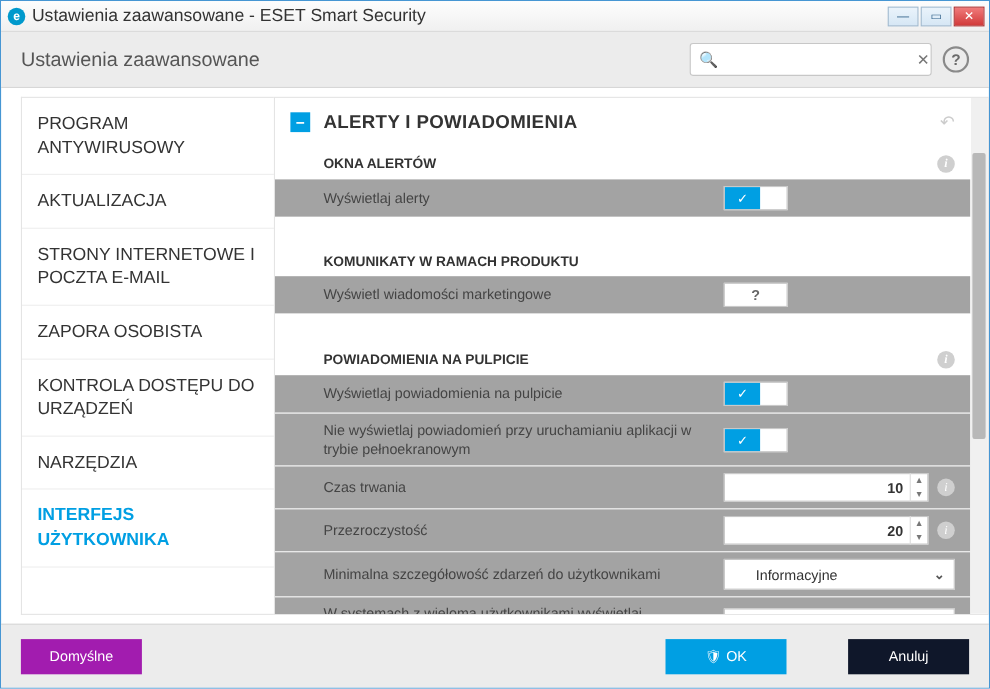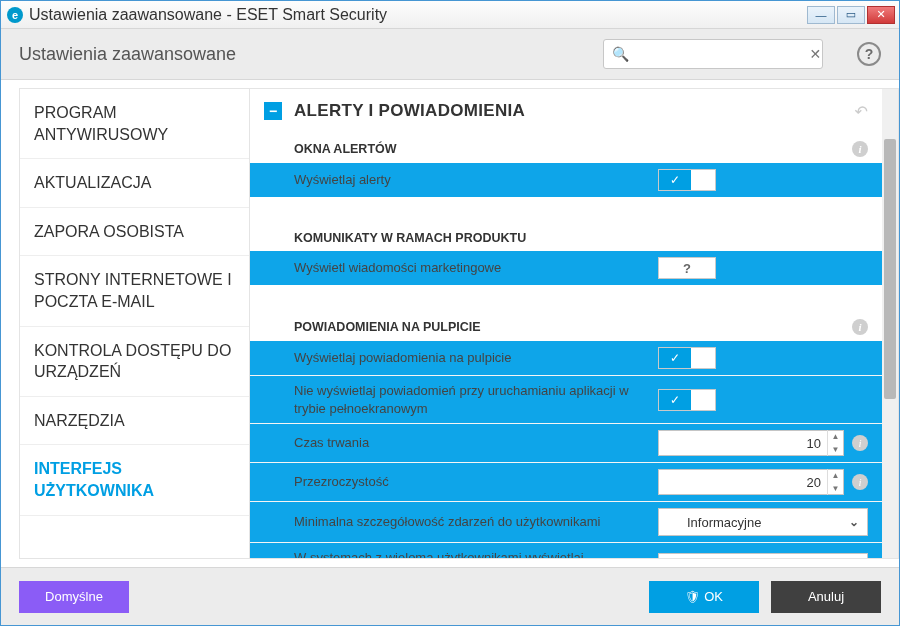--- a/index.html
+++ b/index.html
@@ -48,21 +48,20 @@
     font-size: 11px; color: #2a5b85;
     cursor: default;
   }
   .winbtn.close { background: linear-gradient(#f07b7b,#d13a3a); border-color:#b13030; color:#fff; }
   .header {
     background: #ececec;
     border-bottom: 1px solid #d7d7d7;
     padding: 10px 18px;
     display: flex;
     align-items: center;
-    gap: 24px;
   }
   .header h1 {
     margin: 0; font-weight: 400; font-size: 18px; color: #555;
   }
   .header .spacer { flex: 1; }
   .searchbox {
     width: 220px; height: 30px;
     background: #fff; border: 1px solid #c7c7c7;
     border-radius: 3px;
     display: flex; align-items: center; padding: 0 8px;
@@ -151,21 +150,21 @@
     width: 16px; height:16px; border-radius:50%;
     background:#cfcfcf; color:#fff;
     display:flex; align-items:center; justify-content:center;
     font-size:11px; font-family: Georgia, serif; font-style: italic;
   }
   .row {
     display:flex; align-items:center;
     padding: 6px 14px 6px 44px;
     min-height: 34px;
     border-top: 1px solid #f5f5f5;
-    background:#0ea5e9;
+    background:#a3a3a3;
   }
   .row.noborder { border-top:none; }
   .row .label { flex: 1; padding-right: 12px; color:#444; font-size: 13px; line-height:1.35; }
   .row .control { width: 210px; display:flex; align-items:center; gap:8px; }
   .toggle {
     width: 58px; height: 22px;
     border: 1px solid #c9c9c9;
     display:flex; cursor:pointer;
     background:#fff;
   }
@@ -177,20 +176,21 @@
   .toggle .off { flex:1; }
   .toggle.unknown .q {
     flex:1; display:flex; align-items:center; justify-content:center;
     color:#666; font-weight:bold;
   }
   .numbox {
     flex:1; height:26px;
     border:1px solid #c5c5c5;
     display:flex; align-items:center;
     background:#fff;
+    font-weight:bold;
   }
   .numbox .val { flex:1; text-align:right; padding: 0 6px; font-size:13px; color:#333; }
   .numbox .spin {
     width:16px; display:flex; flex-direction:column;
     border-left:1px solid #ddd;
   }
   .numbox .spin div { height:13px; font-size:8px; display:flex;align-items:center;justify-content:center; color:#777; cursor:pointer;}
   .selectbox {
     flex:1; height:28px;
     border:1px solid #c5c5c5;
@@ -213,24 +213,24 @@
     display:flex; align-items:center;
     padding: 0 18px;
   }
   .footer .spacer { flex:1; }
   .btn {
     min-width: 110px; height:32px;
     display:flex; align-items:center; justify-content:center;
     font-size:13px; cursor:pointer;
     border:none;
   }
-  .btn.default { background:#8b5cf6; color:#fff; }
+  .btn.default { background:#a21caf; color:#fff; }
   .btn.ok { background:#009fe3; color:#fff; margin-right:12px; }
   .btn.ok .shield { margin-right:4px; font-size:12px;}
-  .btn.cancel { background:#404040; color:#fff; }
+  .btn.cancel { background:#0f172a; color:#fff;margin-left:44px; }
 </style>
 </head>
 <body>
 
 <div class="window">
 
   <div class="titlebar">
     <div class="eset-logo">e</div>
     <div class="title">Ustawienia zaawansowane - ESET Smart Security</div>
     <div class="spacer"></div>
@@ -247,22 +247,22 @@
       <input type="text" placeholder="" style="">
       <span class="si">✕</span>
     </div>
     <div class="helpbtn">?</div>
   </div>
 
   <div class="body">
     <div class="sidebar">
       <div class="item"><span>PROGRAM ANTYWIRUSOWY</span></div>
       <div class="item"><span>AKTUALIZACJA</span></div>
+      <div class="item"><span>STRONY INTERNETOWE I POCZTA E-MAIL</span></div>
       <div class="item"><span>ZAPORA OSOBISTA</span></div>
-      <div class="item"><span>STRONY INTERNETOWE I POCZTA E-MAIL</span></div>
       <div class="item"><span>KONTROLA DOSTĘPU DO URZĄDZEŃ</span></div>
       <div class="item"><span>NARZĘDZIA</span></div>
       <div class="item active"><span>INTERFEJS UŻYTKOWNIKA</span></div>
     </div>
 
     <div class="main-wrap">
       <div class="main">
 
         <div class="panel-head">
           <div class="collapse-btn">−</div>

